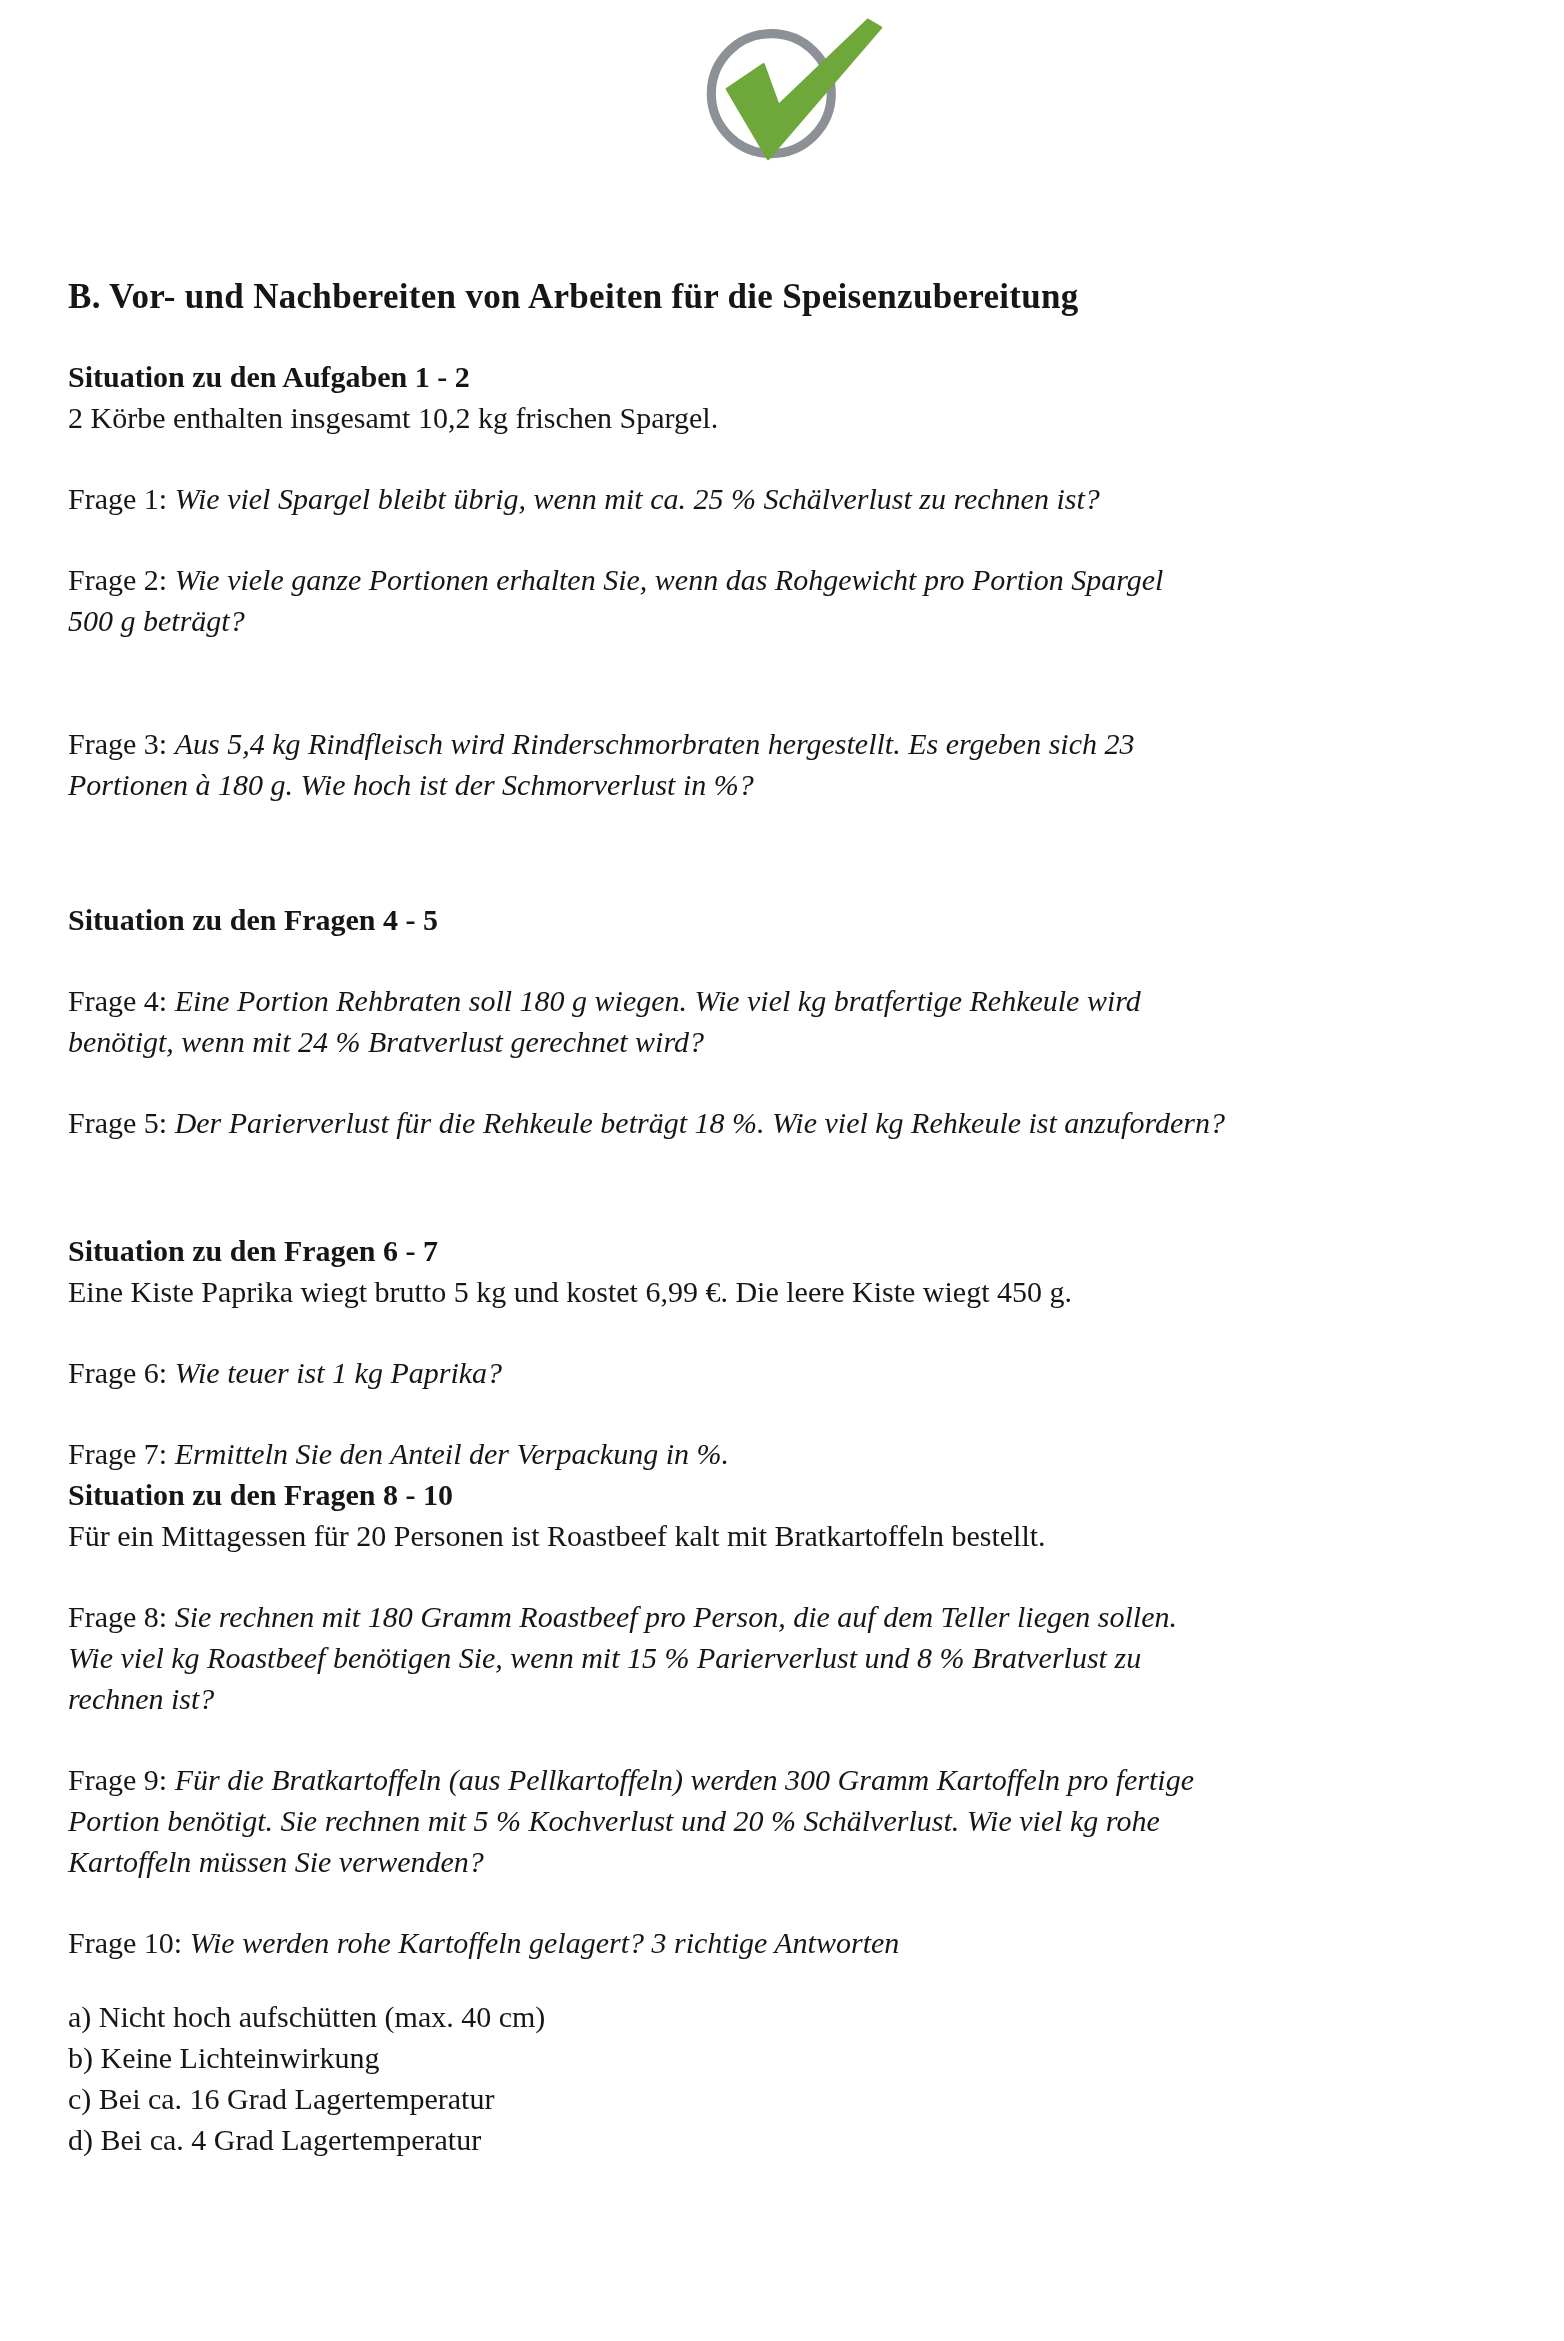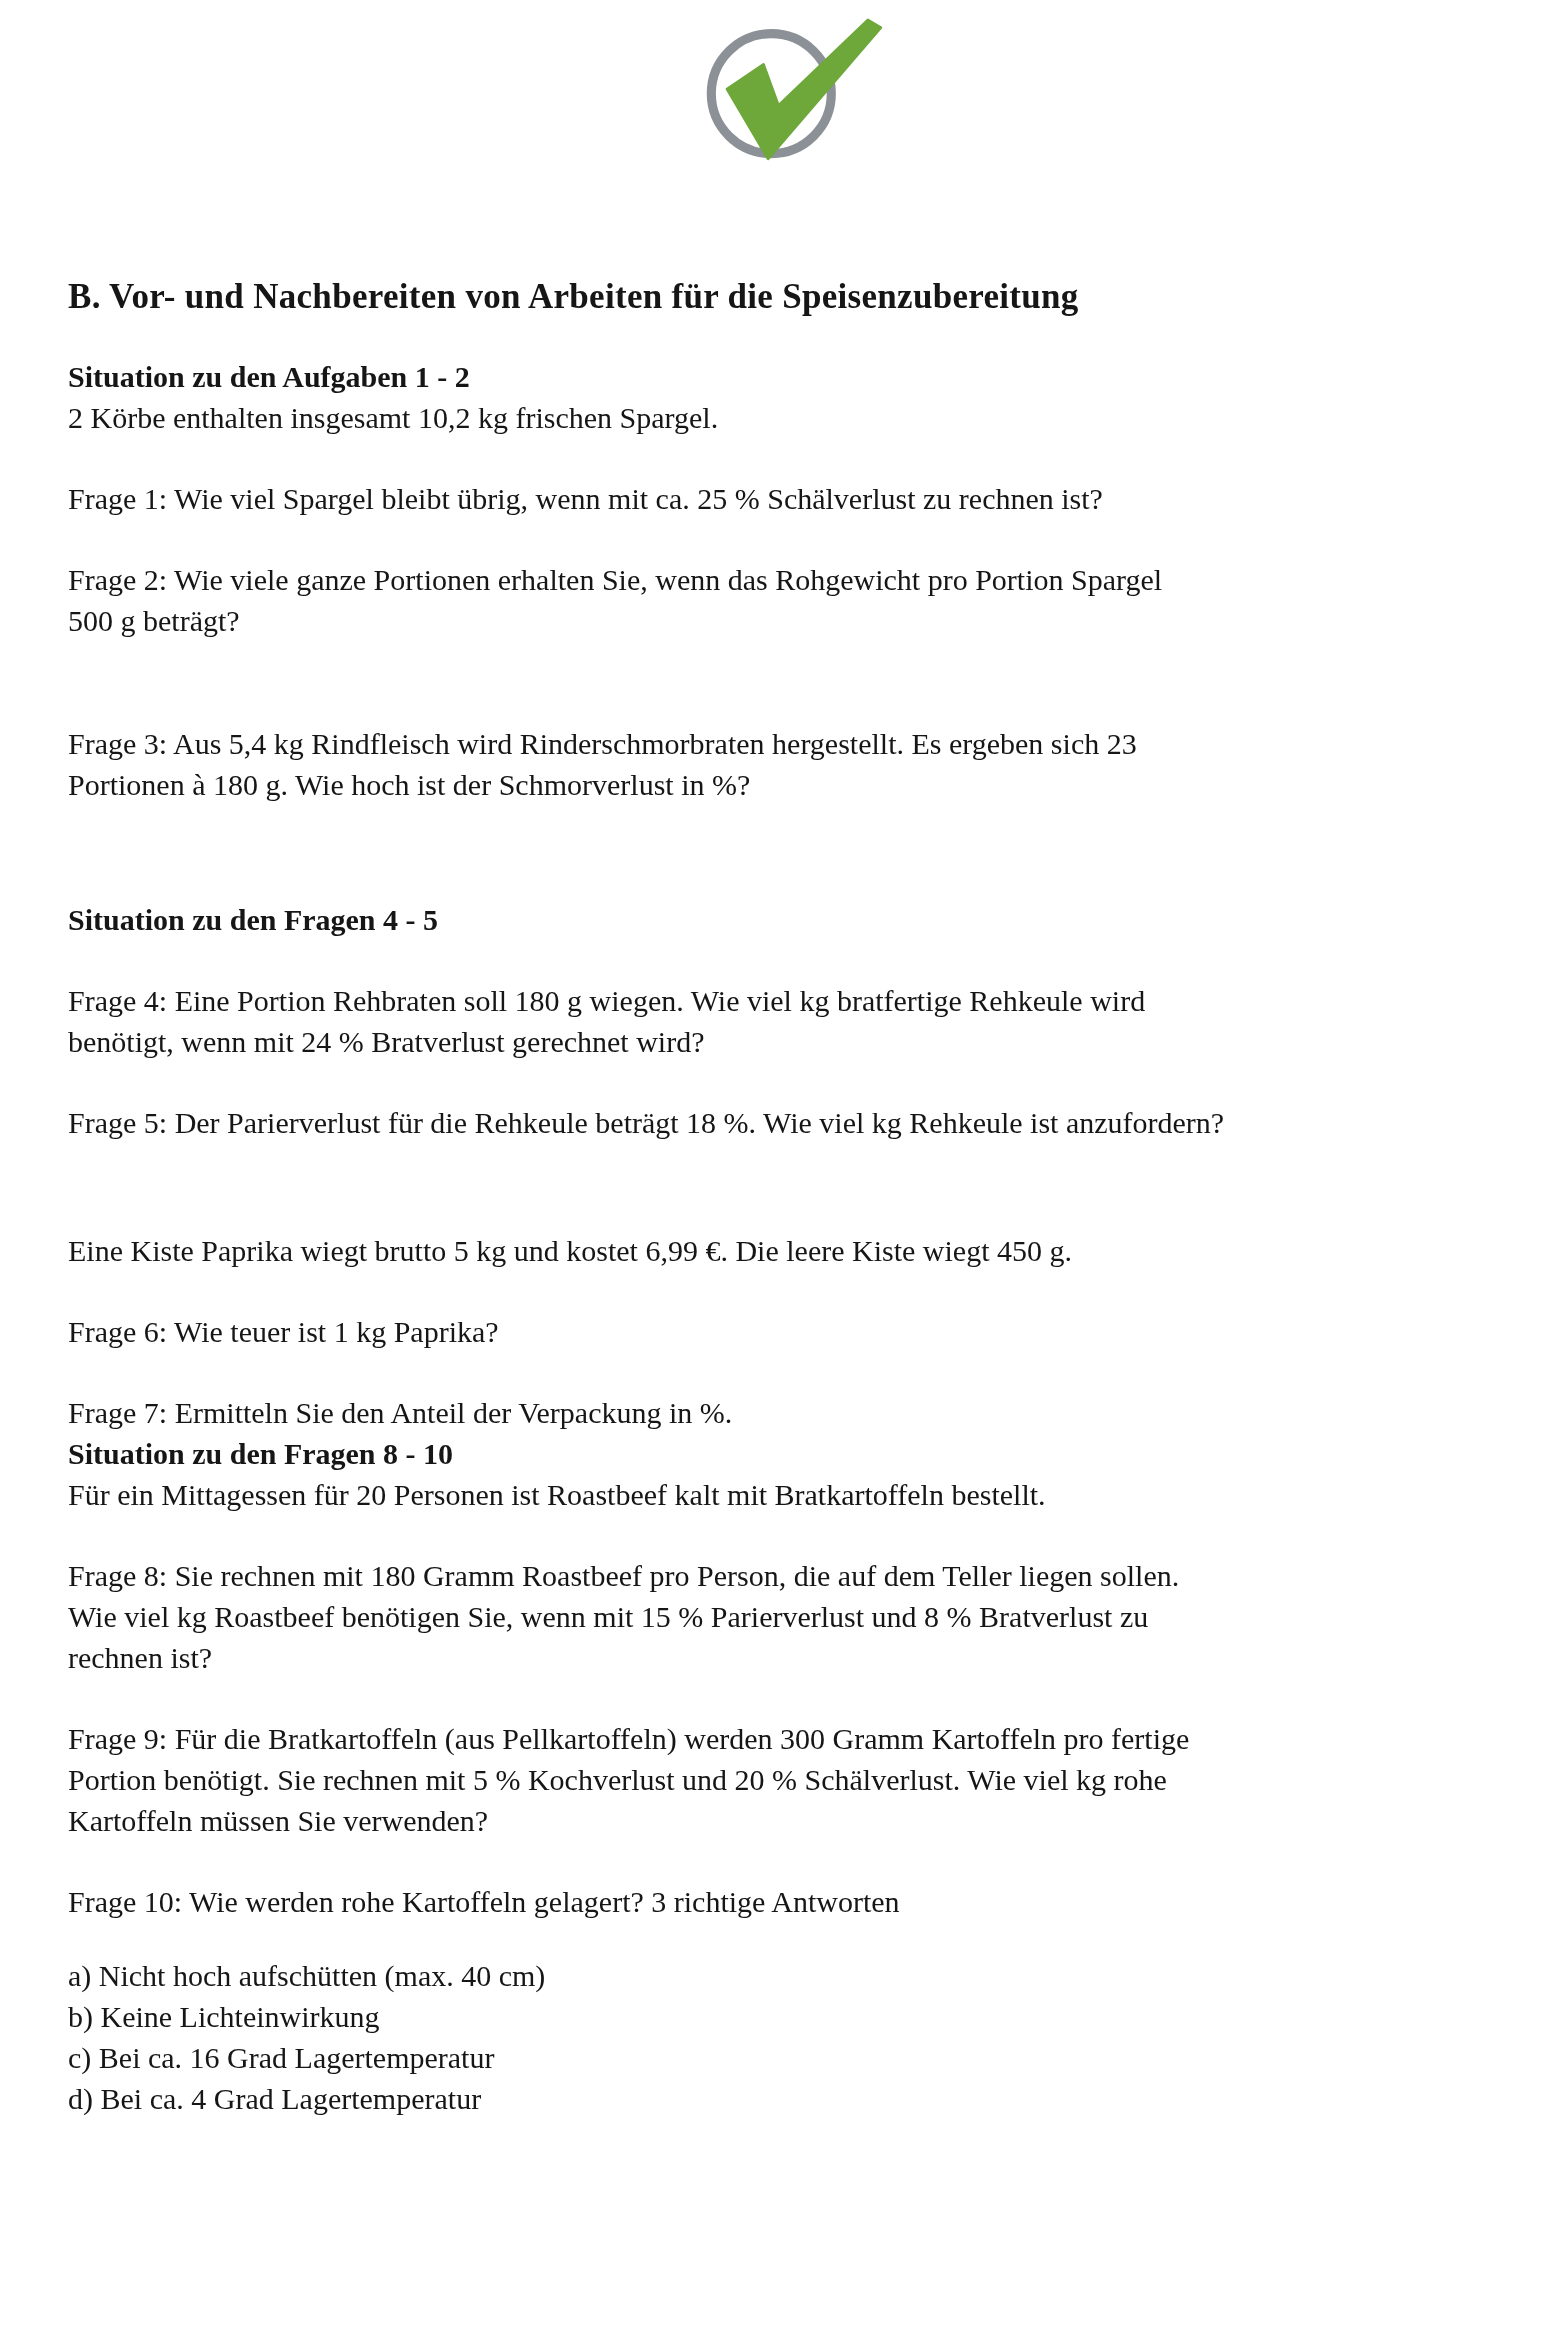--- a/index.html
+++ b/index.html
@@ -29,21 +29,21 @@
   .doc-title {
     font-size: 35px;
     font-weight: 700;
     line-height: 46px;
     letter-spacing: 0.3px;
     margin-bottom: 36px;
   }
   
   .blk { font-size: 30px; line-height: 41px; }
   .blk .q-label { font-weight: 400; }
-  .blk .q-text  { white-space: pre-line; }
+  .blk .q-text  { white-space: pre-line; font-style: italic; }
   .sit-heading  { font-weight: 700; }
   .mb-sm  { margin-bottom: 33px; }
   .mb-1   { margin-bottom: 40px; }
   .mb-2   { margin-bottom: 82px; }
   .mb-2b  { }
   .mb-2c  { margin-bottom: 87px; }
   .mb-3   { margin-bottom: 94px; }
   .options-list { font-size: 30px; line-height: 41px; }
 </style>
 </head>
@@ -76,20 +76,21 @@
   <div class="blk mb-1">
     <div class="sit-heading">Situation zu den Fragen 4 - 5</div>
   </div>
 
   <p class="blk mb-1"><strong class="q-label">Frage 4:</strong> <span class="q-text">Eine Portion Rehbraten soll 180 g wiegen. Wie viel kg bratfertige Rehkeule wird
 benötigt, wenn mit 24 % Bratverlust gerechnet wird?</span></p>
 
   <p class="blk mb-2c"><strong class="q-label">Frage 5:</strong> <span class="q-text">Der Parierverlust für die Rehkeule beträgt 18 %. Wie viel kg Rehkeule ist anzufordern?</span></p>
 
   <div class="blk mb-1">
+    <div class="sit-heading">Situation zu den Fragen 6 - 7</div>
     <div class="sit-text">Eine Kiste Paprika wiegt brutto 5 kg und kostet 6,99 €. Die leere Kiste wiegt 450 g.</div>
   </div>
 
   <p class="blk mb-1"><strong class="q-label">Frage 6:</strong> <span class="q-text">Wie teuer ist 1 kg Paprika?</span></p>
 
   <p class="blk mb-2b"><strong class="q-label">Frage 7:</strong> <span class="q-text">Ermitteln Sie den Anteil der Verpackung in %.</span></p>
 
   <div class="blk mb-1">
     <div class="sit-heading">Situation zu den Fragen 8 - 10</div>
     <div class="sit-text">Für ein Mittagessen für 20 Personen ist Roastbeef kalt mit Bratkartoffeln bestellt.</div>

